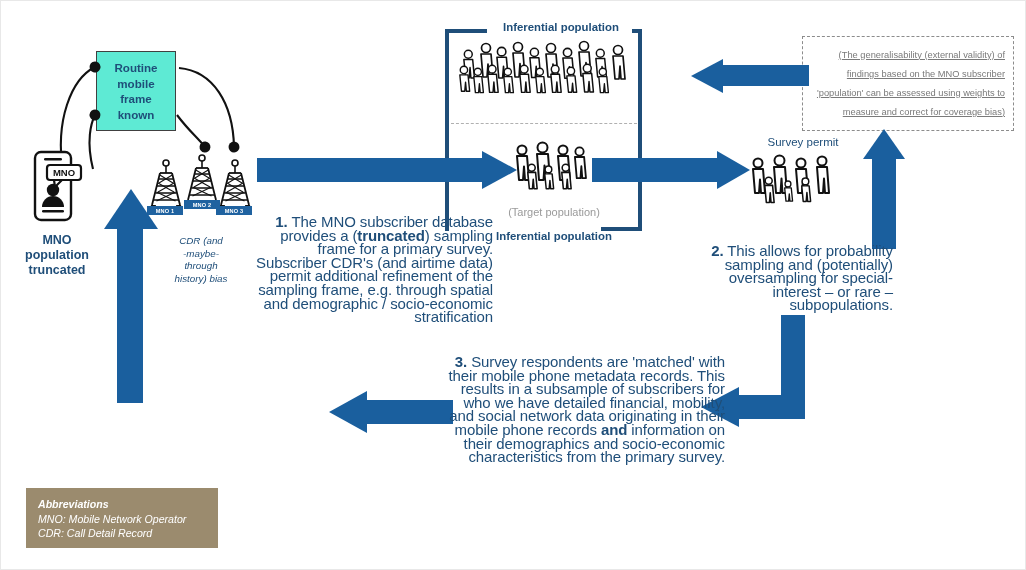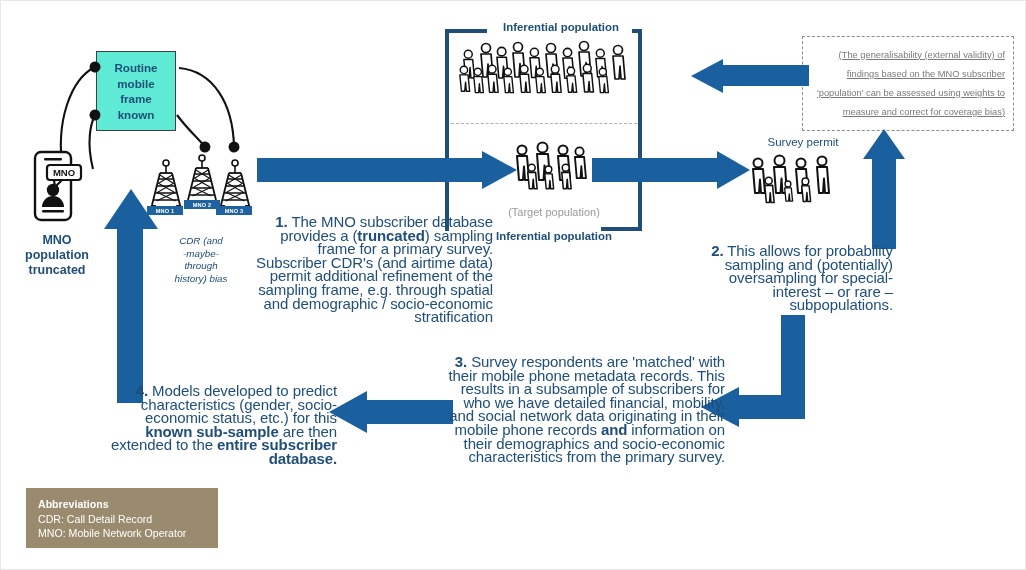--- a/index.html
+++ b/index.html
@@ -113,20 +113,21 @@
   }
 
   
   .abbrev {
     background: #9b8b6e;
     color: #ffffff;
     font-size: 10.6px;
     line-height: 14.5px;
     padding: 9px 12px;
     box-sizing: border-box;
+    font-style: italic;
   }
   .abbrev .ttl { font-weight: bold; }
 
   svg { display: block; }
 </style>
 </head>
 <body>
 
 <div id="canvas">
 
@@ -441,21 +442,20 @@
     <div class="abs arrow-head" style="left:0; top:0; border-width:0 27px 40px 27px;
          border-color:transparent transparent #1a5f9e transparent;"></div>
   </div>
 
   <div class="abs body-text" style="left:248px; top:214px; width:244px;"><b>1.</b> The MNO subscriber database provides a (<b>truncated</b>) sampling frame for a primary survey. Subscriber CDR's (and airtime data) permit additional refinement of the sampling frame, e.g. through spatial and demographic / socio-economic stratification</div>
 
   <div class="abs body-text" style="left:706px; top:243px; width:186px;"><b>2.</b> This allows for probability sampling and (potentially) oversampling for special-interest – or rare – subpopulations.</div>
 
   <div class="abs body-text" style="left:446px; top:354px; width:278px;"><b>3.</b> Survey respondents are 'matched' with their mobile phone metadata records. This results in a subsample of subscribers for who we have detailed financial, mobility, and social network data originating in their mobile phone records <b>and</b> information on their demographics and socio-economic characteristics from the primary survey.</div>
 
-  <div class="abs body-text" style="left:106px; top:383px; width:230px;"><b>4.</b> Models developed to predict characteristics (gender, socio-economic status, etc.) for this <b>known sub-sample</b> are then extended to the <b>entire subscriber database.</b></div>
 
   <div class="abs abbrev" style="left:25px; top:487px; width:192px; height:60px;">
     <div class="ttl">Abbreviations</div>
+    <div>MNO: Mobile Network Operator</div>
     <div>CDR: Call Detail Record</div>
-    <div>MNO: Mobile Network Operator</div>
   </div>
 
 </div>
 
 </body></html>

